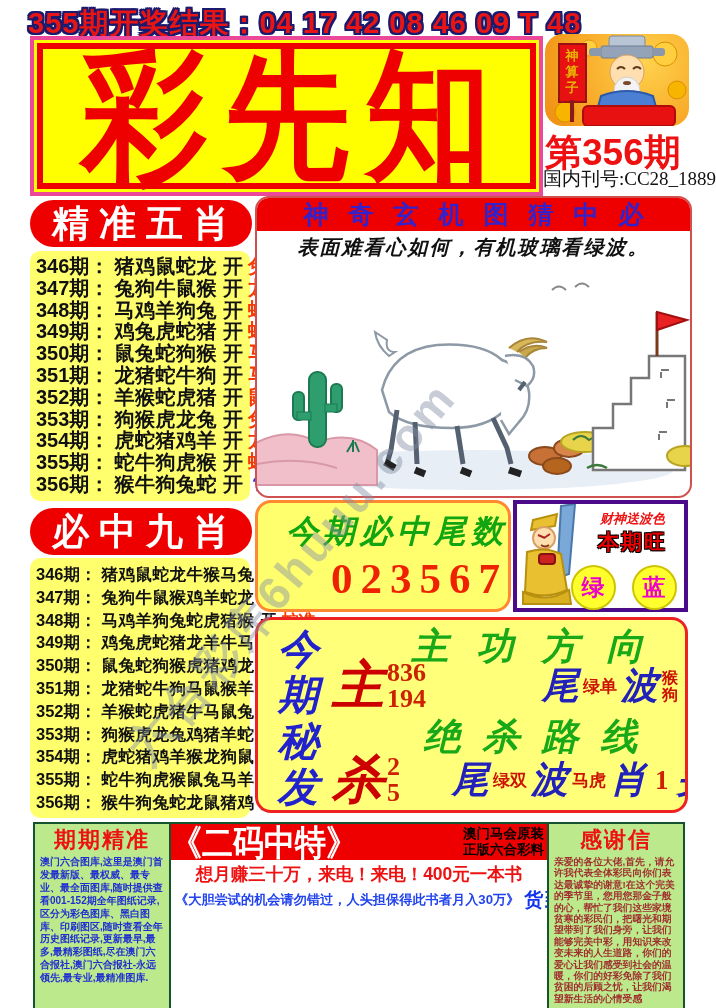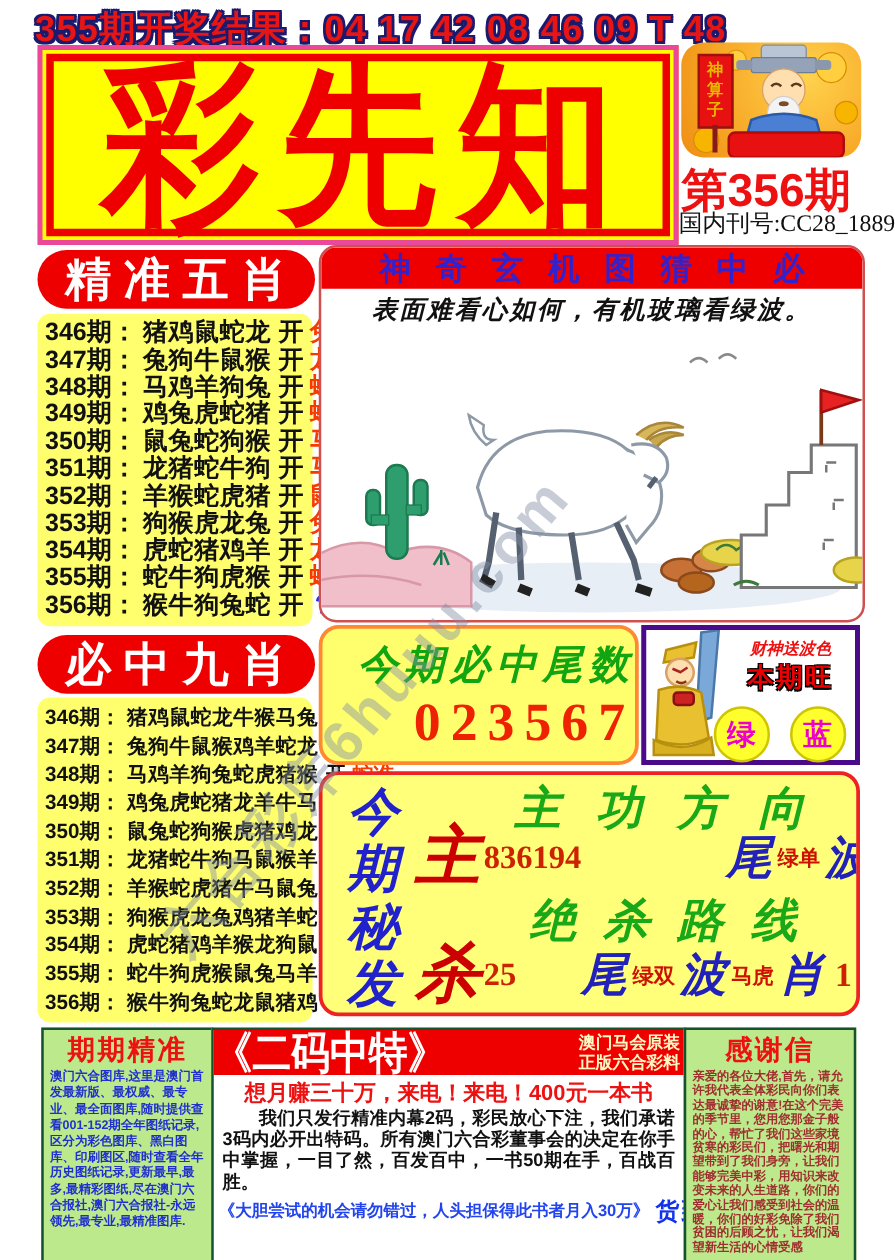--- a/index.html
+++ b/index.html
@@ -70,41 +70,41 @@
     font-weight:900;font-size:41px;line-height:46px;font-family:"Liberation Serif","DejaVu Serif",serif;
     font-style:italic;}
   .sec-green{position:absolute;left:120px;right:8px;text-align:center;color:#18a818;font-size:37px;
     font-weight:900;letter-spacing:28px;text-indent:28px;white-space:nowrap;
     font-family:"Liberation Serif","DejaVu Serif",serif;font-style:italic;}
   .sec-green.g1{top:2px;} .sec-green.g2{top:92px;letter-spacing:22px;}
   .sec-row{position:absolute;display:flex;align-items:center;white-space:nowrap;}
   .sr1{left:74px;top:40px;} .sr2{left:74px;top:134px;}
   .big-red{color:#cc0000;font-size:52px;font-weight:900;line-height:1;
     font-family:"Liberation Serif","DejaVu Serif",serif;font-style:italic;}
-  .stack-nums{display:flex;flex-direction:row;color:#cc2200;font-size:26px;line-height:26px;
+  .stack-nums{display:flex;flex-direction:column;color:#cc2200;font-size:26px;line-height:26px;
     font-weight:700;margin-left:3px;font-family:"Liberation Serif","DejaVu Serif",serif;}
   .blue-ch{color:#2222bb;font-size:37px;font-weight:900;
     font-family:"Liberation Serif","DejaVu Serif",serif;font-style:italic;}
   .small-red{color:#cc1100;font-size:17px;font-weight:900;margin:0 4px;
     font-family:"Liberation Serif","DejaVu Serif",serif;}
   .zgrid{display:flex;flex-direction:column;color:#cc1100;font-size:16px;line-height:17px;
     font-weight:900;margin:0 4px;letter-spacing:4px;font-family:"Liberation Serif","DejaVu Serif",serif;}
   .head-num{color:#cc2200;font-size:27px;font-weight:700;margin:0 8px;
     font-family:"Liberation Serif","DejaVu Serif",serif;}
   
   .bottom{position:absolute;left:33px;top:822px;width:654px;height:150px;display:flex;}
   .bbox{border:2px solid #14532d;box-sizing:border-box;height:192px;}
   .boxA{width:138px;background:#bce98c;}
   .boxB{width:380px;background:#fff;margin-left:-2px;}
   .boxC{width:138px;background:#bce98c;margin-left:-2px;}
   .pa-title{color:#ee1111;font-weight:900;font-size:22px;text-align:center;margin-top:1px;letter-spacing:2px;}
   .pa-body{color:#2030d0;font-weight:700;font-size:10px;line-height:12.9px;padding:1px 5px;}
   .pb-header{height:36px;background:#ee0000;display:flex;align-items:center;}
   .pb-title{color:#fff;font-size:31px;font-weight:900;line-height:1;white-space:nowrap;transform:scaleY(1.15);}
-  .pb-tag{color:#fef9c3;font-size:13.5px;font-weight:700;line-height:16px;margin-left:auto;margin-right:3px;white-space:nowrap;}
+  .pb-tag{color:#000000;font-size:13.5px;font-weight:700;line-height:16px;margin-left:auto;margin-right:3px;white-space:nowrap;}
   .pb-hot{color:#ee1111;font-size:17.5px;font-weight:900;text-align:center;margin-top:2px;white-space:nowrap;}
   .pb-body{color:#111;font-weight:800;font-size:14.5px;line-height:17px;padding:1px 7px 0 7px;
     text-indent:2em;text-align:justify;}
   .pb-note-row{display:flex;align-items:center;padding:1px 4px 0 4px;white-space:nowrap;}
   .pb-note{color:#2244ee;font-weight:800;font-size:13.2px;}
   .pb-cod{color:#1133ee;font-weight:900;font-size:19px;margin-left:5px;letter-spacing:2px;}
   .pc-title{color:#ee1111;font-weight:900;font-size:22px;text-align:center;margin-top:1px;letter-spacing:2px;}
   .pc-body{color:#a03030;font-weight:600;font-size:9.8px;line-height:11.4px;padding:1px 5px;}
   
   .watermark{position:absolute;left:138px;top:726px;font-size:46px;font-weight:700;
@@ -453,21 +453,20 @@
     </div>
     <div class="bbox boxB">
       <div class="pb-header">
         <div class="pb-title">《二码中特》</div>
         <div class="pb-tag">
           <div>澳门马会原装</div>
           <div>正版六合彩料</div>
         </div>
       </div>
       <div class="pb-hot">想月赚三十万，来电！来电！400元一本书</div>
-      <div class="pb-body">我们只发行精准内幕2码，彩民放心下注，我们承诺3码内必开出特码。所有澳门六合彩董事会的决定在你手中掌握，一目了然，百发百中，一书50期在手，百战百胜。</div>
       <div class="pb-note-row">
         <span class="pb-note">《大胆尝试的机会请勿错过，人头担保得此书者月入30万》</span>
         <span class="pb-cod">货到付款</span>
       </div>
     </div>
     <div class="bbox boxC">
       <div class="pc-title">感谢信</div>
       <div class="pc-body">亲爱的各位大佬,首先，请允许我代表全体彩民向你们表达最诚挚的谢意!在这个完美的季节里，您用您那金子般的心，帮忙了我们这些家境贫寒的彩民们，把曙光和期望带到了我们身旁，让我们能够完美中彩，用知识来改变未来的人生道路，你们的爱心让我们感受到社会的温暖，你们的好彩免除了我们贫困的后顾之忧，让我们渴望新生活的心情受感</div>
     </div>
   </div>

